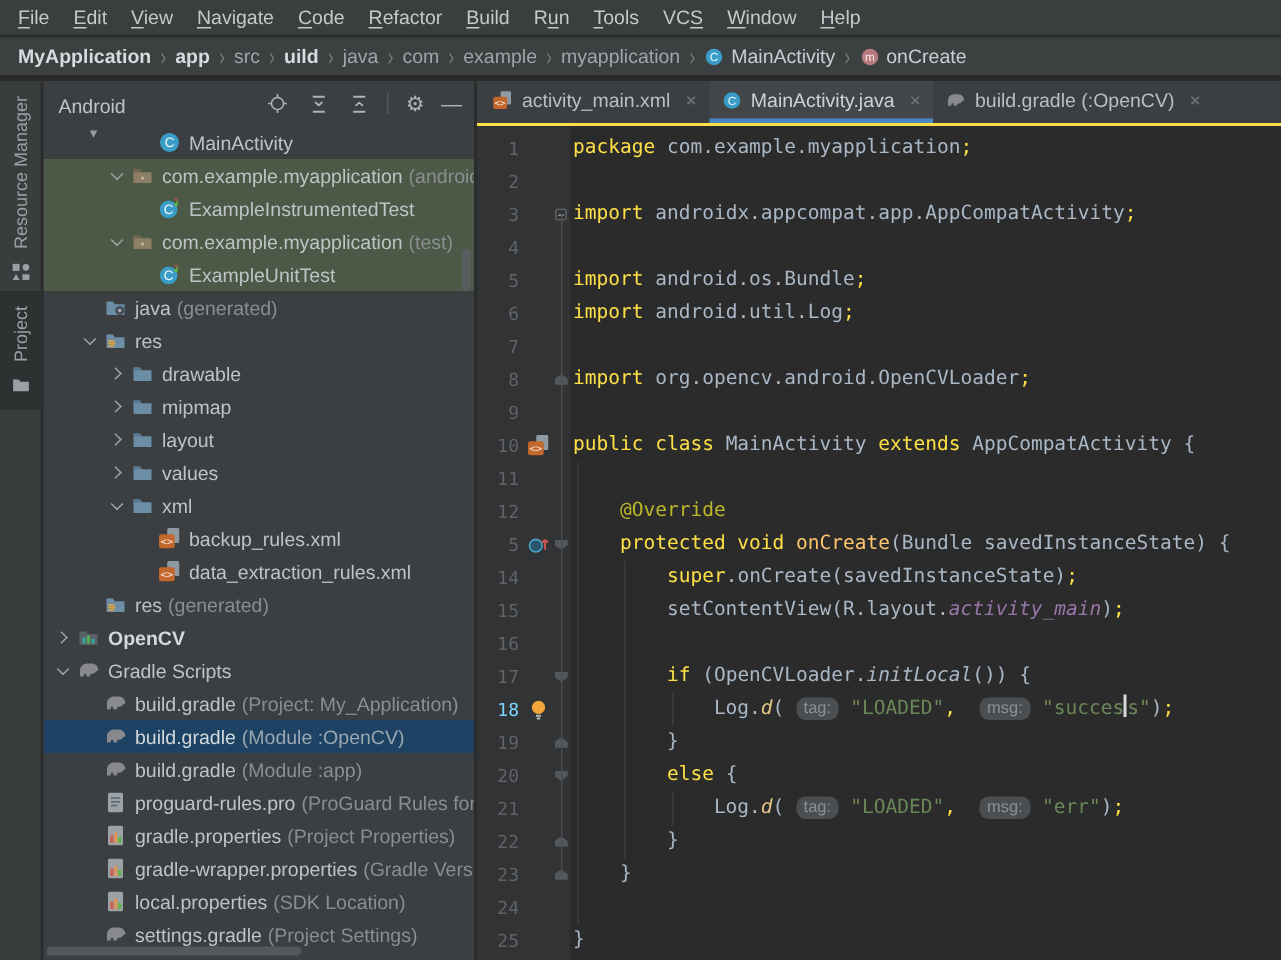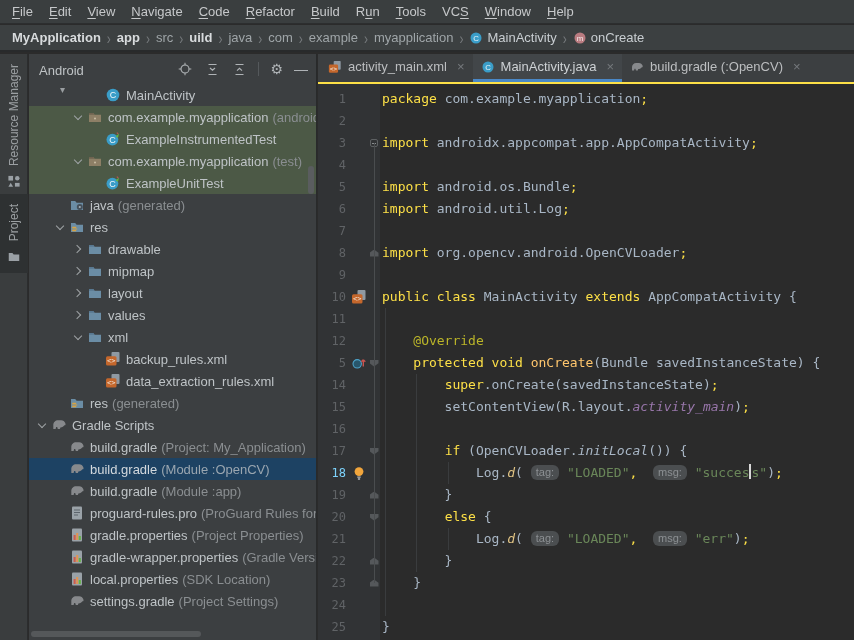--- a/index.html
+++ b/index.html
@@ -396,20 +396,34 @@
               <svg width="16" height="16" viewBox="0 0 16 16">
                 <path d="M2 4h4.2l1.4 1.8H14V13H2z" fill="#6b8da5"></path>
                 <path d="M3.2 8.3h4M3.2 10h5M3.2 11.7h4" stroke="#d8a343" stroke-width="1.2"></path>
               </svg>
             </span>
             <span class="tree-label">res</span>
             <span class="tree-suffix"> (generated)</span>
           </div>
           <div class="tree-row" style="padding-left: 4px;">
             <span class="chev-cell">
+              <span class="chev right"></span>
+            </span>
+            <span class="icon">
+              <svg width="16" height="16" viewBox="0 0 16 16">
+                <path d="M2 4h4.2l1.4 1.8H14V13H2z" fill="#5a6066"></path>
+                <rect x="4" y="8" width="2" height="4" fill="#3aa6a0"></rect>
+                <rect x="7" y="6.5" width="2" height="5.5" fill="#4caf50"></rect>
+                <rect x="10" y="8.8" width="2" height="3.2" fill="#3aa6a0"></rect>
+              </svg>
+            </span>
+            <span class="tree-label bold">OpenCV</span>
+          </div>
+          <div class="tree-row" style="padding-left: 4px;">
+            <span class="chev-cell">
               <span class="chev down"></span>
             </span>
             <span class="icon">
               <svg width="16" height="16" viewBox="0 0 16 16">
                 <path d="M14.2 6.1c-.5-1.7-2-2.8-4-2.8H7.1C4.4 3.3 2.3 5.4 2.3 8.1V12h2.3l.6-1.9h1l.6 1.9h2.1l.5-1.6c1.9-.1 3.3-.9 4-2.1.4.1.8 0 1-.4.3-.5.1-1.3-.2-1.8z" fill="#87898c"></path>
               </svg>
             </span>
             <span class="tree-label">Gradle Scripts</span>
           </div>
           <div class="tree-row" style="padding-left: 22px;">

